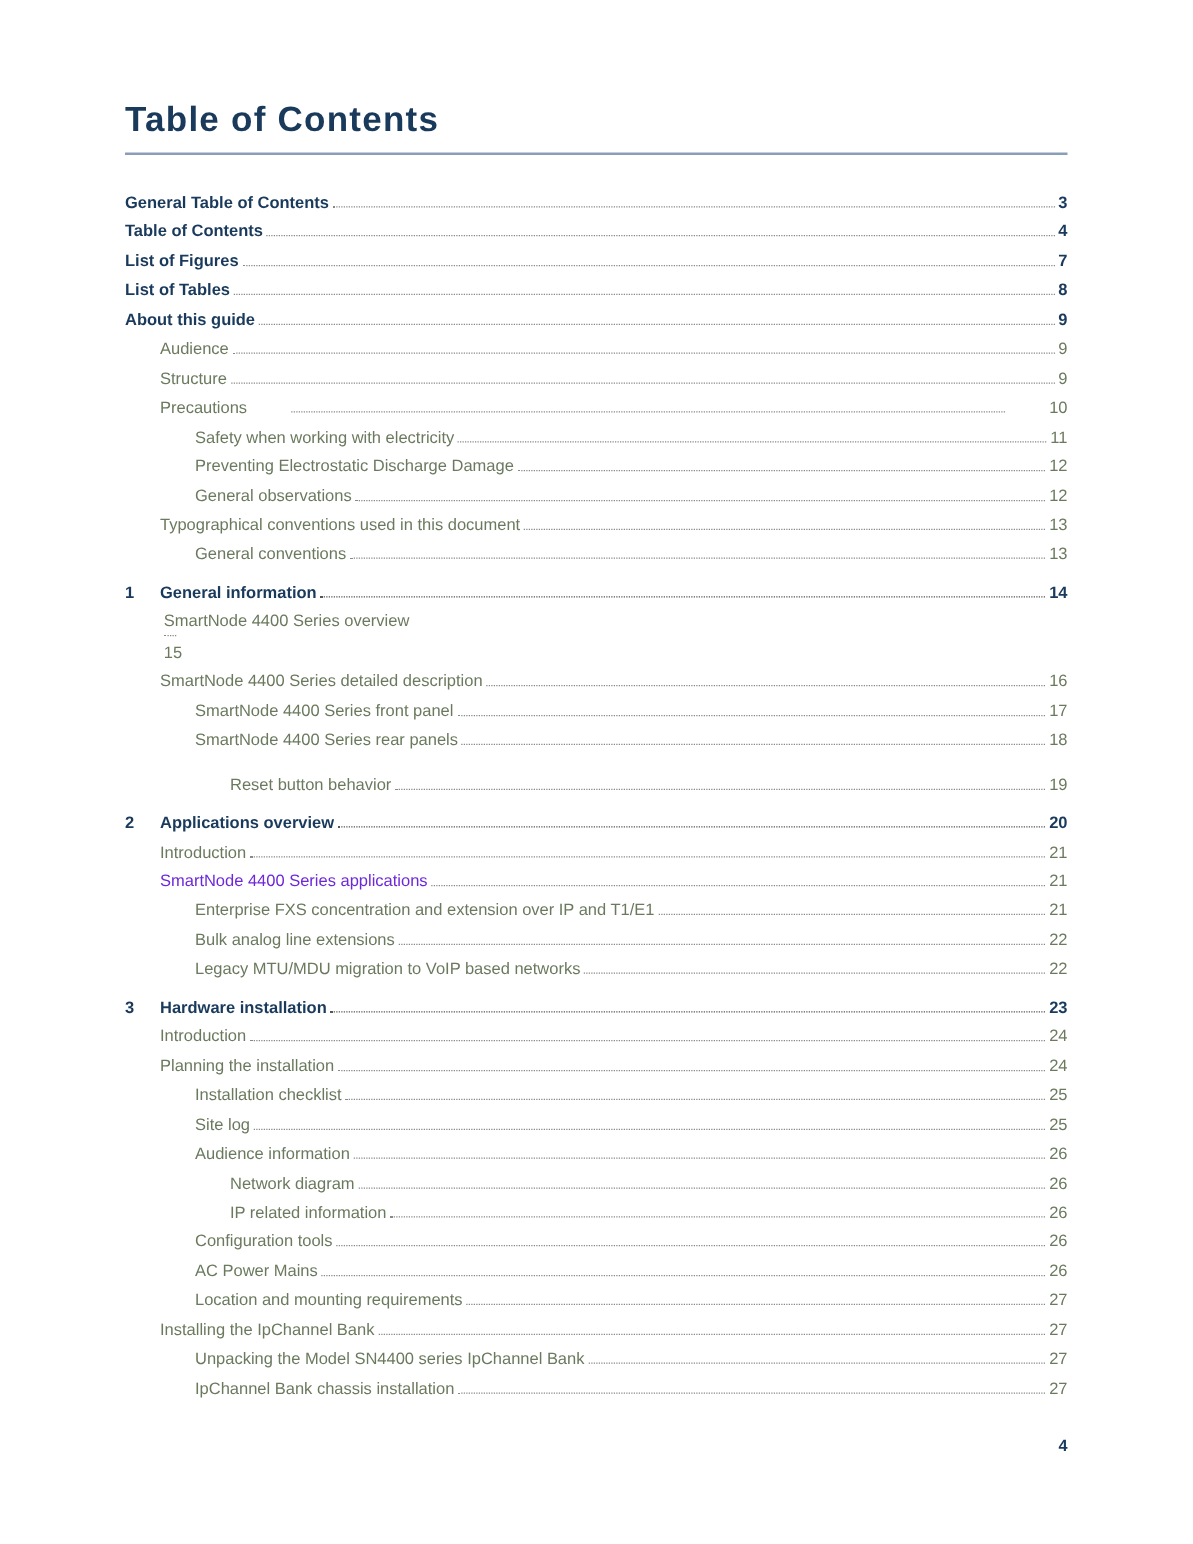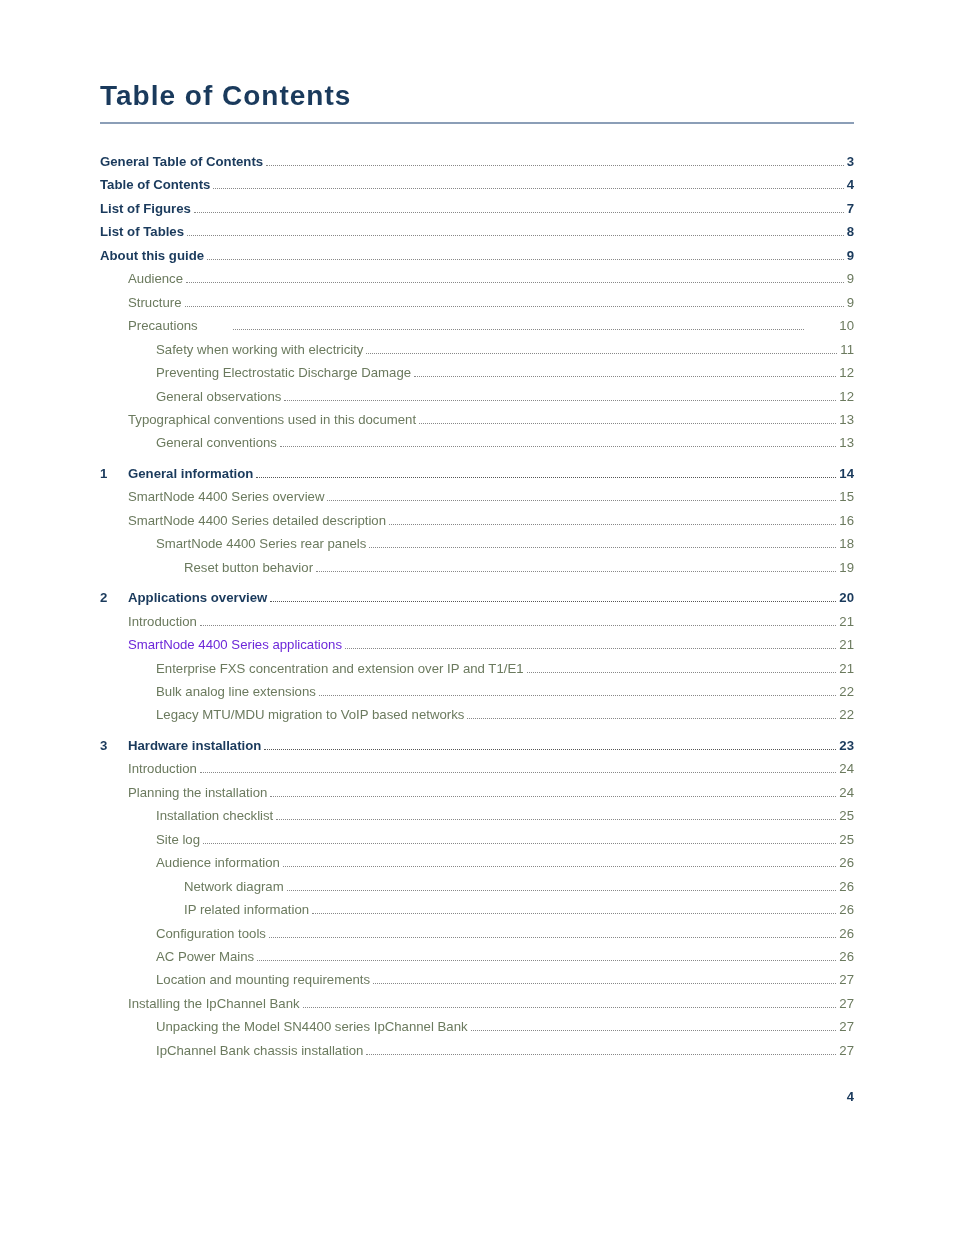--- a/index.html
+++ b/index.html
@@ -168,39 +168,44 @@
         <span class="label" style="color: rgb(107, 122, 94); font-weight: normal;">General conventions</span>
         <span class="dots"></span>
         <span class="page-num" style="color: rgb(107, 122, 94); font-weight: normal;">13</span>
       </div>
       <div class="section-row" style="margin-top: 10px; margin-bottom: 3px;">
         <span class="section-num">1</span>
         <span class="section-label">General information</span>
         <span class="section-dots"></span>
         <span class="section-page">14</span>
       </div>
-      <div class="toc-entry" style="padding-left: 28px;">
+      <div class="toc-entry" style="padding-left: 28px; flex-direction: column;">
         <span class="label" style="color: rgb(107, 122, 94); font-weight: normal;">SmartNode 4400 Series overview</span>
         <span class="dots"></span>
         <span class="page-num" style="color: rgb(107, 122, 94); font-weight: normal;">15</span>
       </div>
       <div class="toc-entry" style="padding-left: 28px;">
         <span class="label" style="color: rgb(107, 122, 94); font-weight: normal;">SmartNode 4400 Series detailed description</span>
         <span class="dots"></span>
         <span class="page-num" style="color: rgb(107, 122, 94); font-weight: normal;">16</span>
+      </div>
+      <div class="toc-entry" style="padding-left: 56px;">
+        <span class="label" style="color: rgb(107, 122, 94); font-weight: normal;">SmartNode 4400 Series front panel</span>
+        <span class="dots"></span>
+        <span class="page-num" style="color: rgb(107, 122, 94); font-weight: normal;">17</span>
       </div>
       <div class="toc-entry" style="padding-left: 56px;">
         <span class="label" style="color: rgb(107, 122, 94); font-weight: normal;">SmartNode 4400 Series rear panels</span>
         <span class="dots"></span>
         <span class="page-num" style="color: rgb(107, 122, 94); font-weight: normal;">18</span>
       </div>
       <div class="toc-entry" style="padding-left: 84px;">
         <span class="label" style="color: rgb(107, 122, 94); font-weight: normal;">Reset button behavior</span>
         <span class="dots"></span>
-        <span class="page-num" style="color: rgb(107, 122, 94); font-weight: normal;">19</span>
+        <span class="page-num" style="color: rgb(107, 122, 94); font-weight: normal; margin-top: 12px;">19</span>
       </div>
       <div class="section-row" style="margin-top: 10px; margin-bottom: 3px;">
         <span class="section-num">2</span>
         <span class="section-label">Applications overview</span>
         <span class="section-dots"></span>
         <span class="section-page">20</span>
       </div>
       <div class="toc-entry" style="padding-left: 28px;">
         <span class="label" style="color: rgb(107, 122, 94); font-weight: normal;">Introduction</span>
         <span class="dots"></span>

